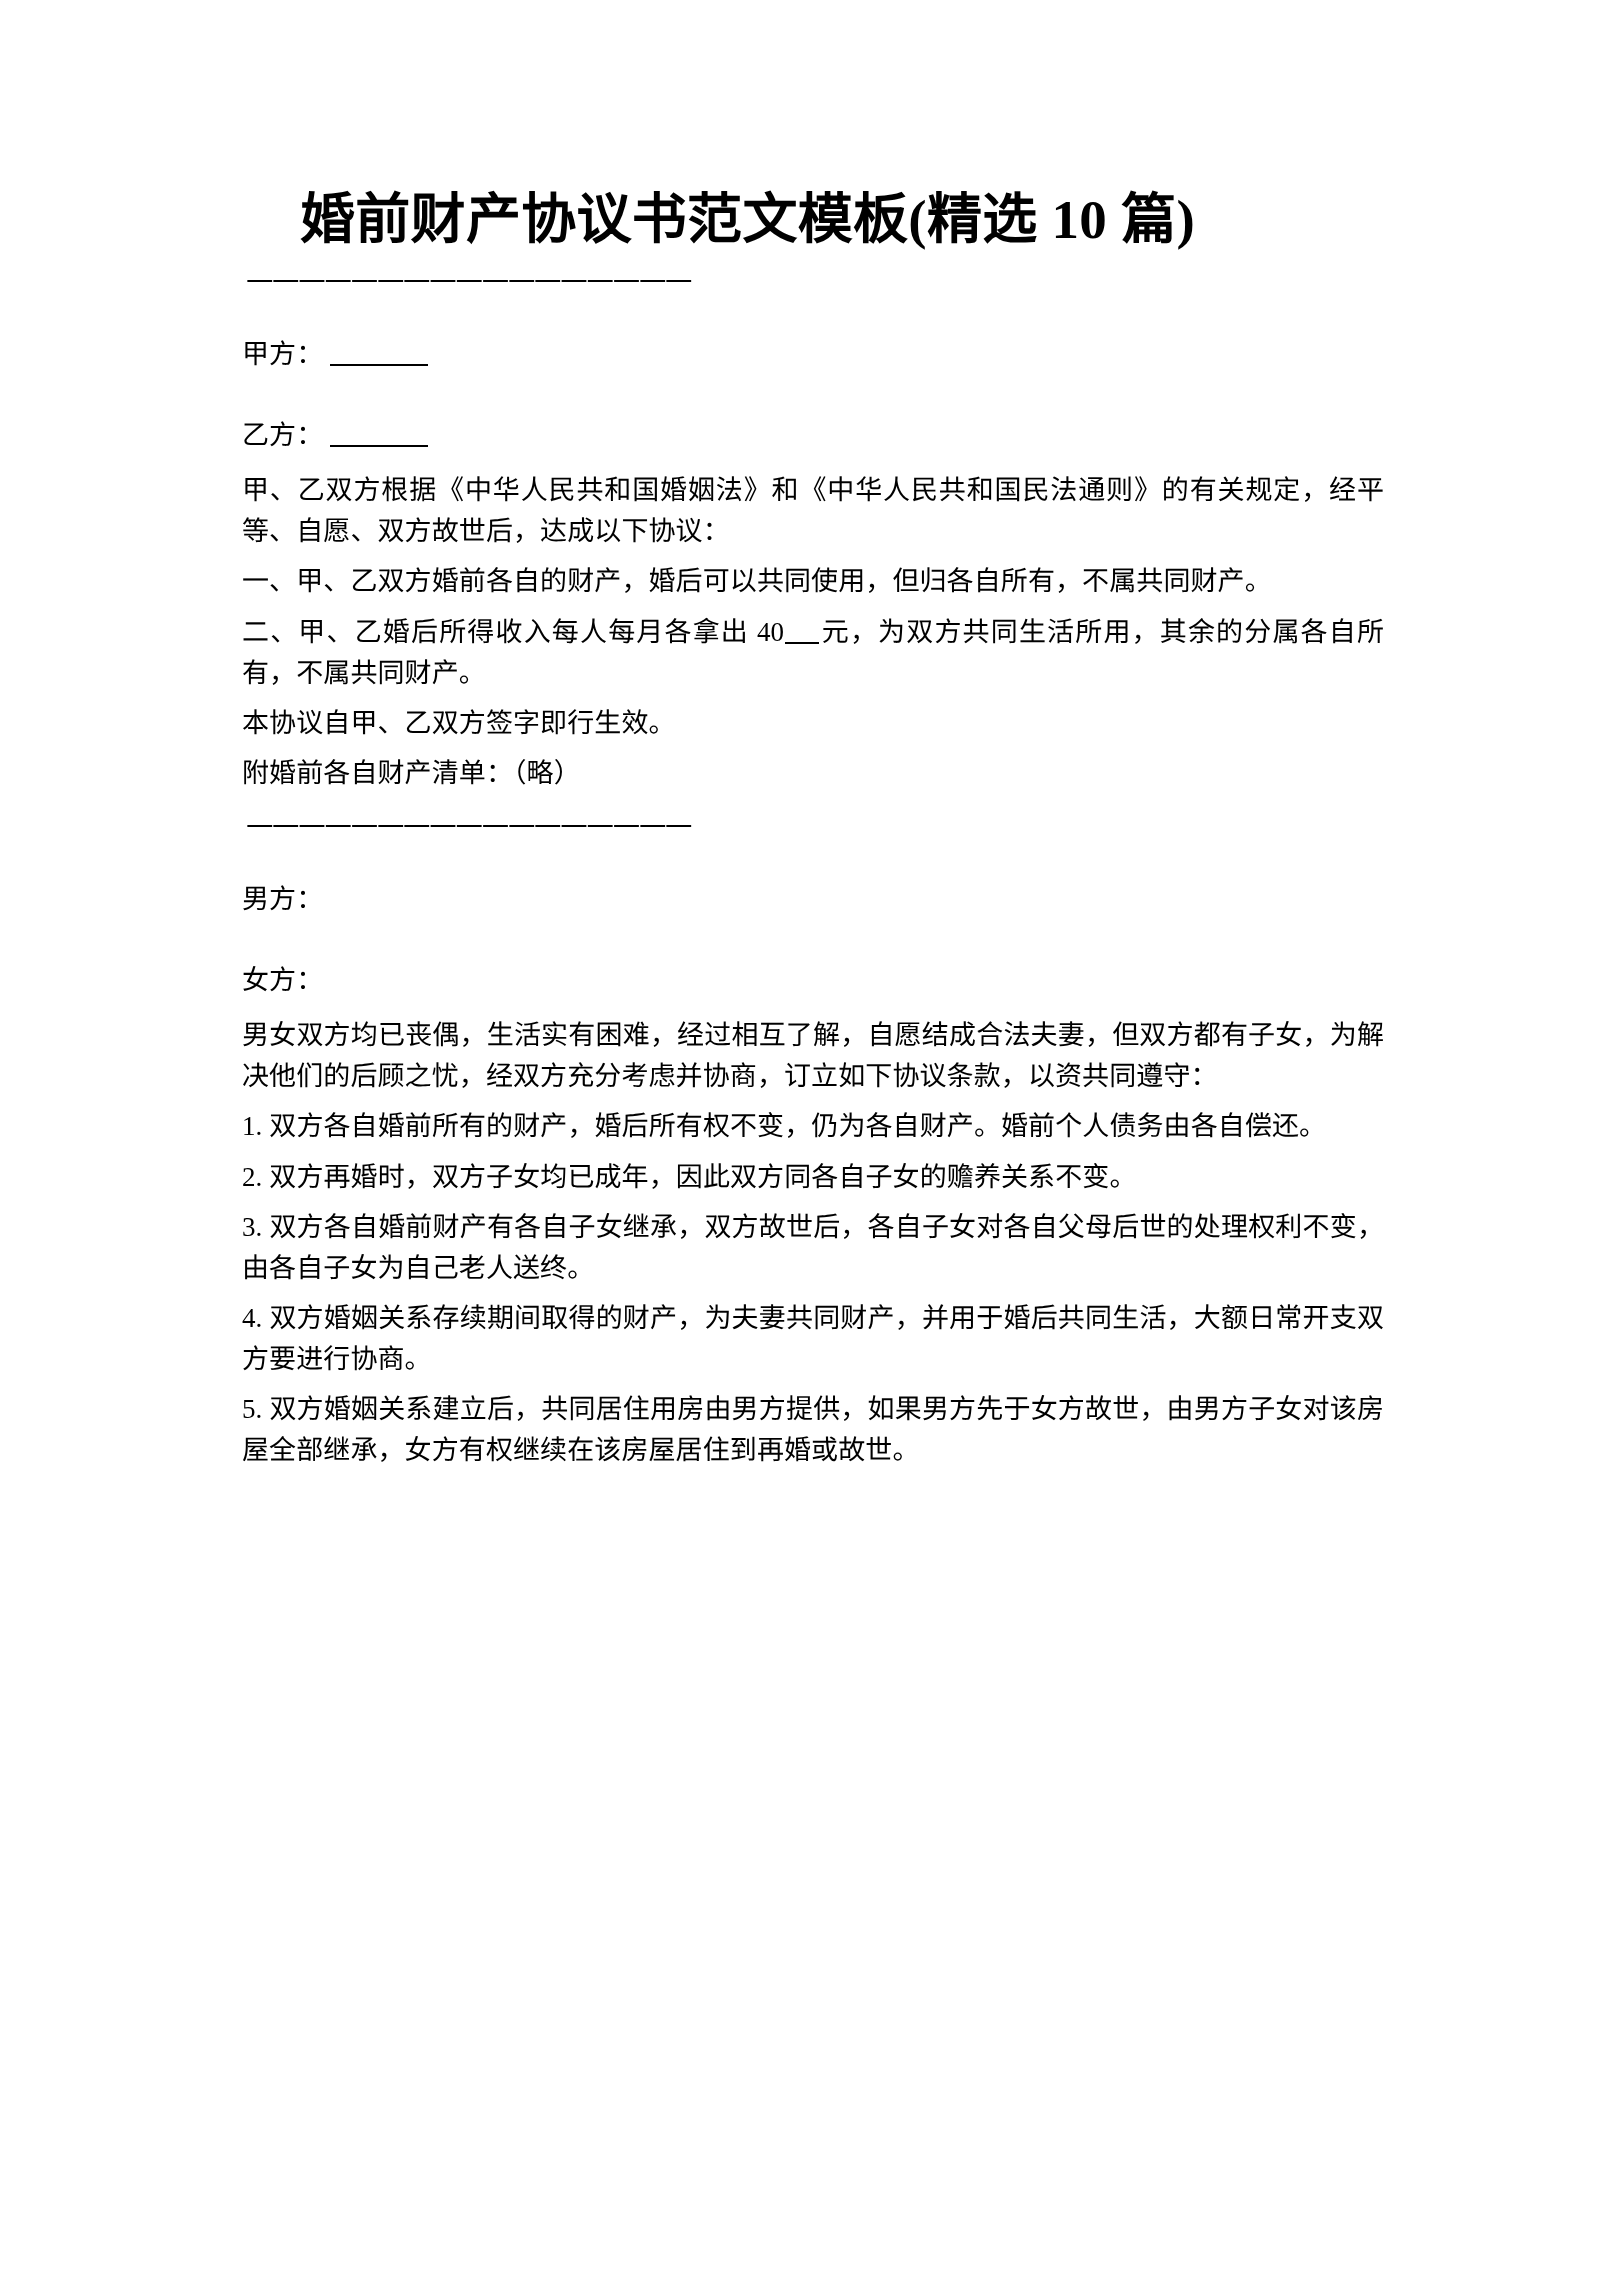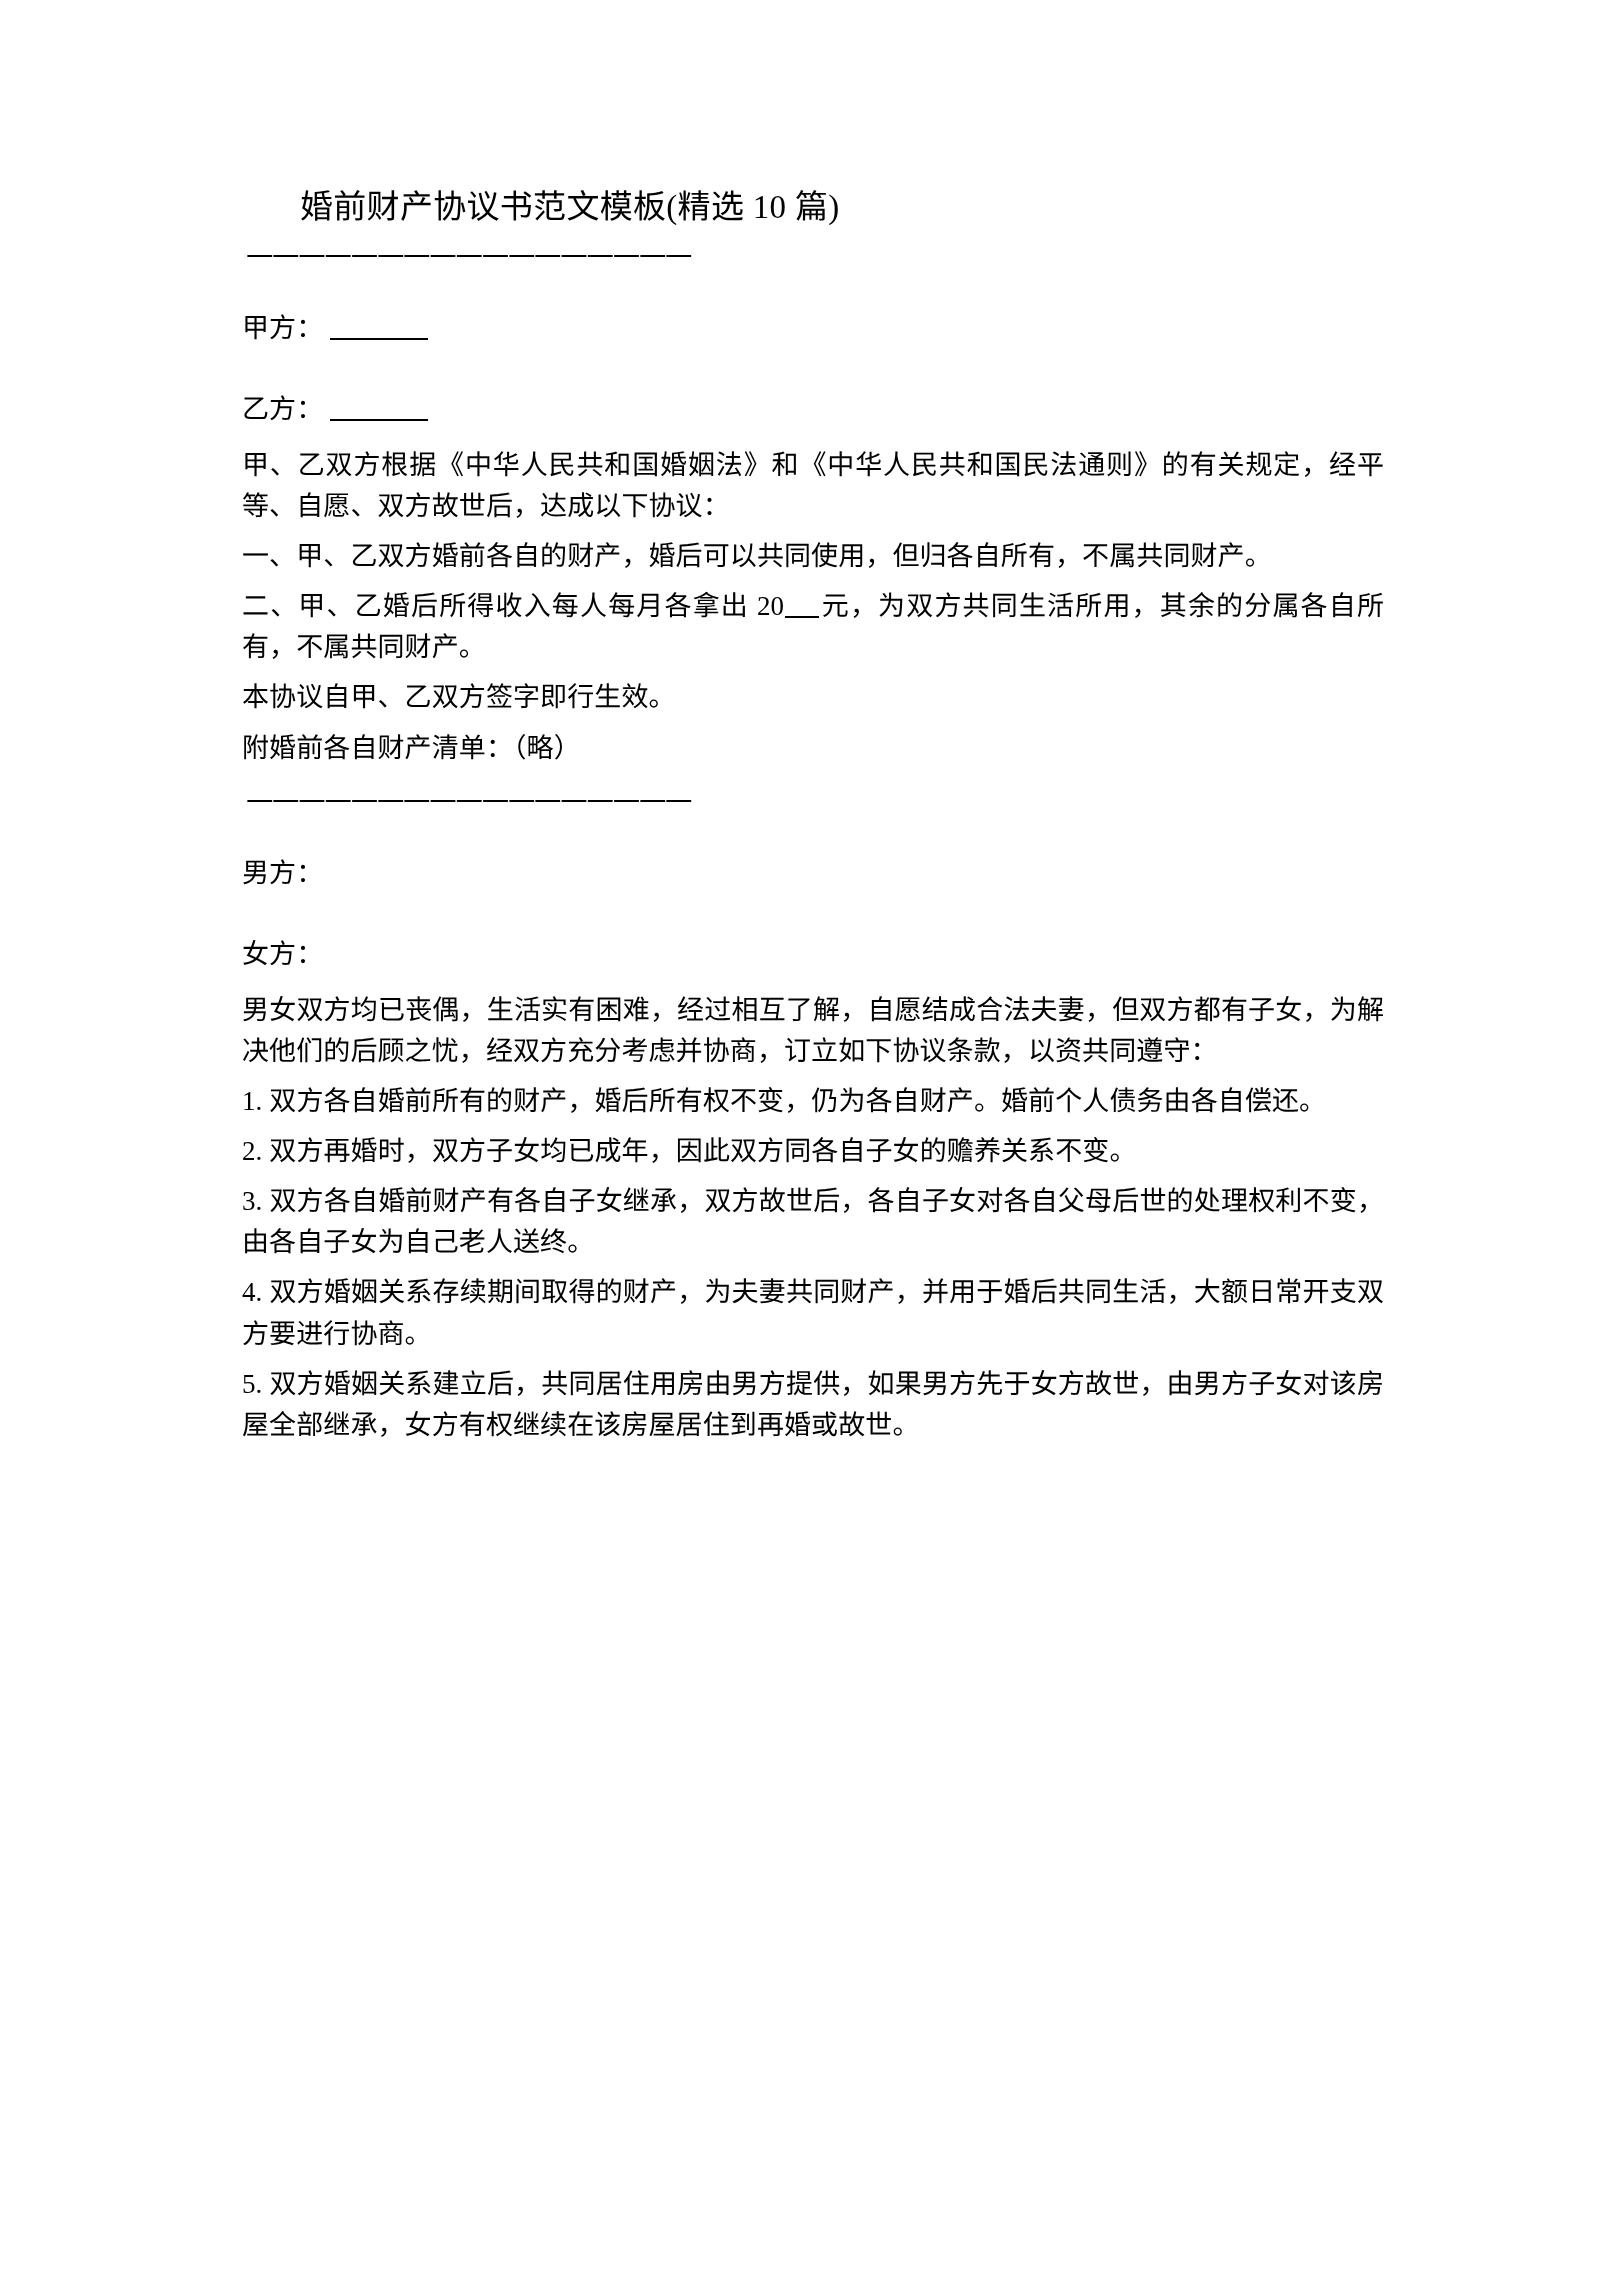--- a/index.html
+++ b/index.html
@@ -25,22 +25,22 @@
     overflow: hidden;
   }
   .content {
     position: absolute;
     left: 242px;
     top: 188px;
     width: 1142px;
   }
 
   .doc-title {
-    font-size: 33px;
-    font-weight: normal;
+    font-size: 55px;
+    font-weight: bold;
     line-height: 1.16;
     letter-spacing: 0.3px;
     margin: 0 0 14.4px 0;
     padding-left: 58px;
     white-space: nowrap;
     font-family: "Liberation Serif", "DejaVu Serif", serif;
   }
 
   .separator {
     font-size: 27.5px;
@@ -98,21 +98,21 @@
     <div class="separator">—————————————————</div>
 
     <p class="line field"><span>甲方：</span><span class="blank"></span></p>
 
     <p class="line field"><span>乙方：</span><span class="blank"></span></p>
 
     <p class="line">甲、乙双方根据《中华人民共和国婚姻法》和《中华人民共和国民法通则》的有关规定，经平等、自愿、双方故世后，达成以下协议：</p>
 
     <p class="line">一、甲、乙双方婚前各自的财产，婚后可以共同使用，但归各自所有，不属共同财产。</p>
 
-    <p class="line"><span>二、甲、乙婚后所得收入每人每月各拿出 20</span><span class="blank short"></span><span>元，为双方共同生活所用，其余的分属各自所有，不属共同财产。</span></p>
+    <p class="line"><span>二、甲、乙婚后所得收入每人每月各拿出 40</span><span class="blank short"></span><span>元，为双方共同生活所用，其余的分属各自所有，不属共同财产。</span></p>
 
 
     <p class="line">本协议自甲、乙双方签字即行生效。</p>
 
     <p class="line tight">附婚前各自财产清单：（略）</p>
 
     <div class="separator second">—————————————————</div>
 
     <p class="line field">男方：</p>
 

